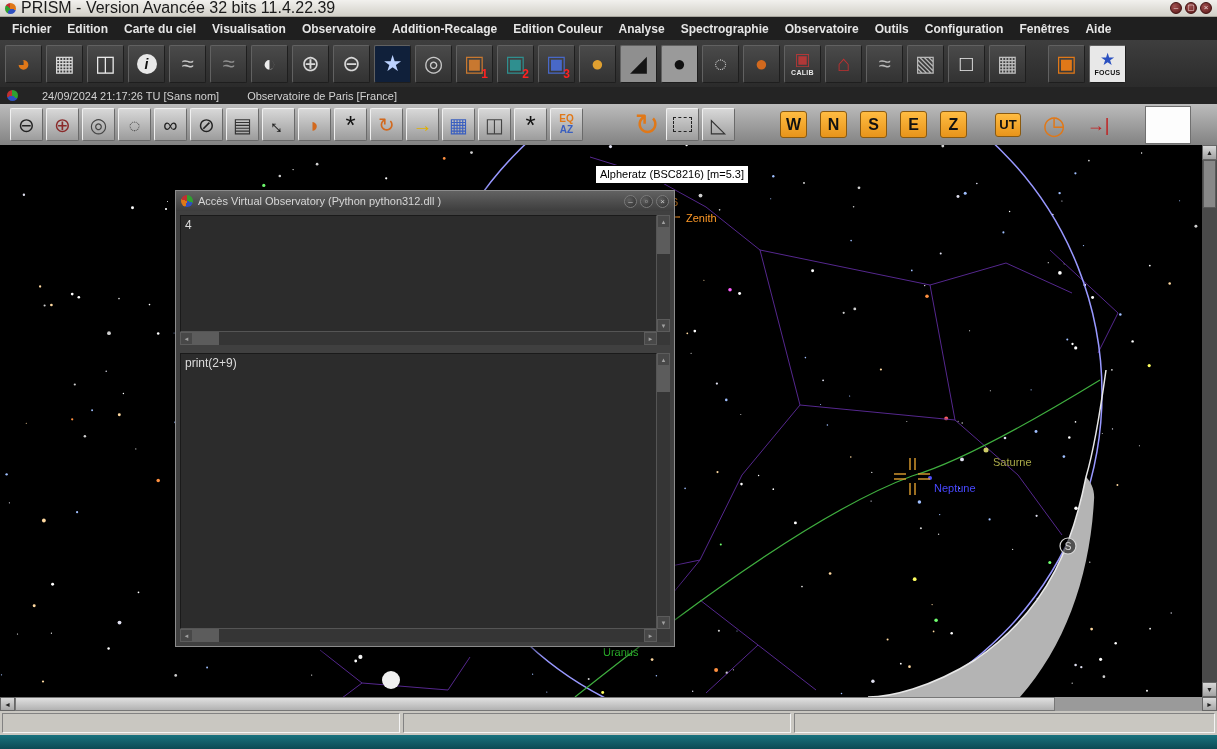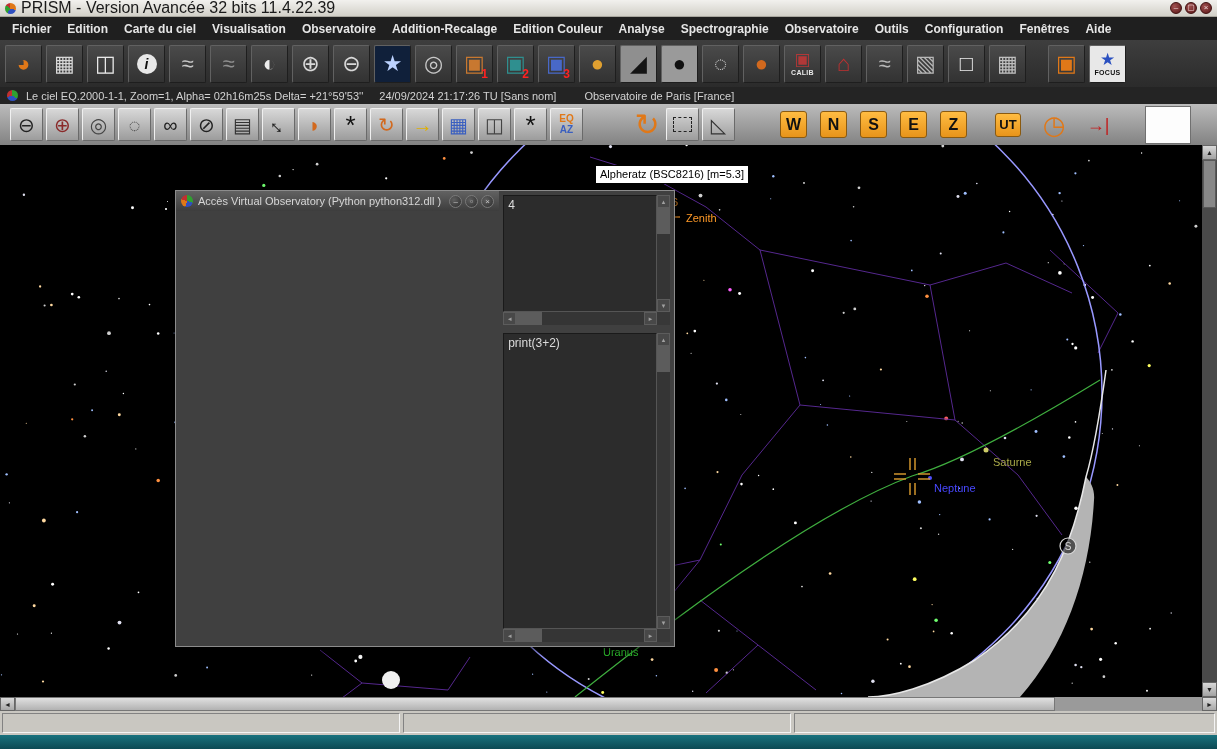--- a/index.html
+++ b/index.html
@@ -46,21 +46,21 @@
   .sky-label{position:absolute;font-size:11px;pointer-events:none;white-space:nowrap;}
   .tooltip{position:absolute;background:#ffffff;border:1px solid #000;color:#000;font-size:11px;line-height:17px;padding:0 4px;white-space:nowrap;}
 
   
   .vscroll{width:15px;height:552px;background:#4a4a4a;display:flex;flex-direction:column;position:relative;flex:none;}
   .vs-btn{height:15px;background:linear-gradient(#d8d8d8,#a2a2a2);border:1px solid #666;font-size:7px;color:#222;display:flex;align-items:center;justify-content:center;box-sizing:border-box;flex:none;}
   .vs-btn.bottom{margin-top:auto;}
   .vs-thumb{position:absolute;top:15px;left:1px;width:13px;height:48px;background:#888;border:1px solid #5a5a5a;box-sizing:border-box;}
 
   
-  .dialog{position:absolute;left:175px;top:45px;width:500px;height:457px;background:#404040;border:1px solid #8c8c8c;box-shadow:2px 3px 9px rgba(0,0,0,.65);display:flex;box-sizing:border-box;z-index:5;}
+  .dialog{position:absolute;left:175px;top:45px;width:500px;height:457px;background:#404040;border:1px solid #8c8c8c;box-shadow:2px 3px 9px rgba(0,0,0,.65);display:flex;flex-direction:column;box-sizing:border-box;z-index:5;}
   .dlg-title{height:20px;background:linear-gradient(#626262,#3d3d3d);display:flex;align-items:center;gap:5px;padding:0 5px;flex:none;}
   .dlg-icon{width:12px;height:12px;border-radius:50%;background:conic-gradient(#30a030 0 30%,#3050c0 30% 55%,#e07818 55% 80%,#c03030 80%);flex:none;}
   .dlg-title .dtext{flex:1;font-size:11px;color:#d6d6d6;white-space:nowrap;overflow:hidden;}
   .dlg-winbtn{width:13px;height:13px;border-radius:50%;background:radial-gradient(circle at 35% 35%,#5f5f5f,#2d2d2d);border:1px solid #7a7a7a;color:#c8c8c8;font-size:8px;line-height:11px;text-align:center;margin-left:3px;box-sizing:border-box;flex:none;}
   .dlg-body{flex:1;display:flex;flex-direction:column;padding:4px;gap:8px;min-height:0;}
   .script-box{display:grid;grid-template-columns:1fr 13px;grid-template-rows:1fr 13px;min-height:0;}
   .script-box.output{height:130px;flex:none;}
   .script-box.editor{flex:1;}
   .code-area{background:#2c2c2c;border:1px solid #1a1a1a;border-bottom-color:#555;border-right-color:#555;color:#dcdcdc;font-size:12px;padding:2px 4px;overflow:hidden;}
   .sbv{background:#353535;display:flex;flex-direction:column;}
@@ -205,21 +205,20 @@
         <span class="glyph" style="color: rgb(224, 120, 24);">▣</span>
       </div>
       <div class="tb1-btn" style="background: rgb(232, 232, 232);">
         <span class="glyph" style="color: rgb(42, 80, 192); font-size: 17px;">★</span>
         <span class="lbl" style="color: rgb(16, 16, 16);">FOCUS</span>
       </div>
     </div>
 
   <div class="statusline">
     <div class="sl-icon"></div>
-    <span>Le ciel EQ.2000-1-1, Zoom=1, Alpha= 02h16m25s Delta= +21°59'53''</span>
     <span class="sl-mid">24/09/2024 21:17:26 TU [Sans nom]</span>
     <span class="sl-right">Observatoire de Paris [France]</span>
   </div>
 
   <div class="toolbar2">
       <div class="tb2-btn">
         <span class="glyph" style="color: rgb(34, 34, 34); display: inline-block;">⊖</span>
       </div>
       <div class="tb2-btn">
         <span class="glyph" style="color: rgb(138, 42, 42); display: inline-block;">⊕</span>
@@ -671,21 +670,21 @@
             <div class="sb-arrow end">▼</div>
           </div>
           <div class="sbh">
             <div class="sb-arrow">◄</div>
             <div class="sb-thumb"></div>
             <div class="sb-arrow end">►</div>
           </div>
           <div class="sb-corner"></div>
         </div>
         <div class="script-box editor">
-          <div class="code-area">print(3+2)</div>
+          <div class="code-area">print(2+9)</div>
           <div class="sbv">
             <div class="sb-arrow">▲</div>
             <div class="sb-thumb"></div>
             <div class="sb-arrow end">▼</div>
           </div>
           <div class="sbh">
             <div class="sb-arrow">◄</div>
             <div class="sb-thumb"></div>
             <div class="sb-arrow end">►</div>
           </div>

